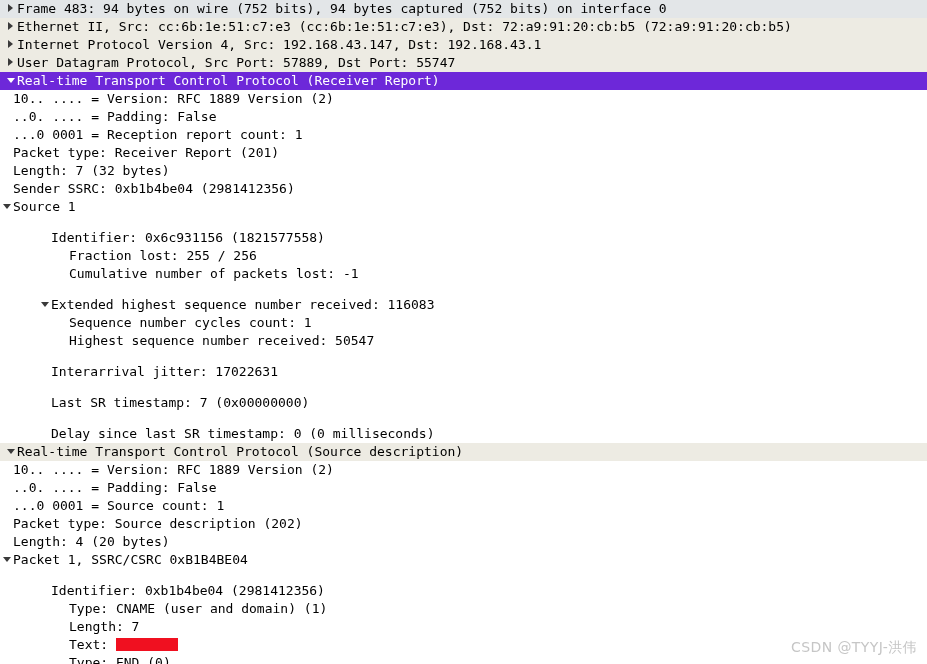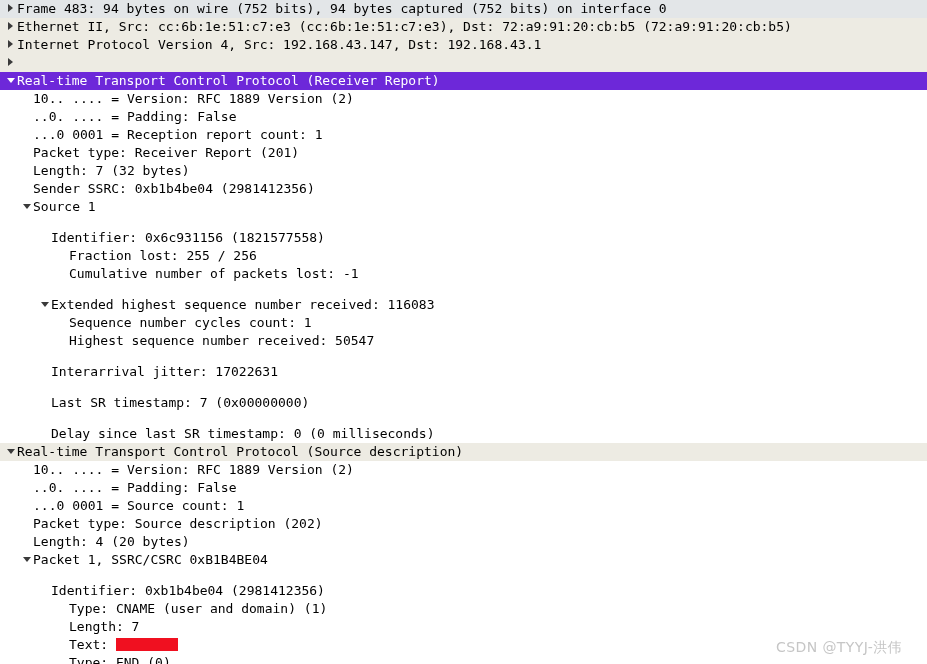--- a/index.html
+++ b/index.html
@@ -72,52 +72,52 @@
   }
 
   .label {
     display: inline-block;
     vertical-align: top;
     white-space: pre;
   }
 
   
   .ind0 { padding-left: 4px; }
-  .ind1 { padding-left: 20px; }
+  .ind1 { }
   .ind2 { padding-left: 38px; margin-top: 13px; }
   .ind3 { padding-left: 56px; }
 
   .redaction {
     display: inline-block;
     background: #f01020;
     width: 62px;
     height: 13px;
     vertical-align: -2px;
     margin-left: 0px;
   }
 
   #watermark {
     position: absolute;
-    right: 25px;
+    right: 10px;
     bottom: 7px;
     font-family: "DejaVu Sans", "Liberation Sans", sans-serif;
     font-size: 14px;
     color: #c6c6c6;
     letter-spacing: 0.4px;
     user-select: none;
   }
 </style>
 </head>
 <body>
 
 <div id="tree">
     <div class="row bg-gray ind0"><span class="tw"><span class="tri-r"></span></span><span class="label">Frame 483: 94 bytes on wire (752 bits), 94 bytes captured (752 bits) on interface 0</span></div>
     <div class="row bg-beige ind0"><span class="tw"><span class="tri-r"></span></span><span class="label">Ethernet II, Src: cc:6b:1e:51:c7:e3 (cc:6b:1e:51:c7:e3), Dst: 72:a9:91:20:cb:b5 (72:a9:91:20:cb:b5)</span></div>
     <div class="row bg-beige ind0"><span class="tw"><span class="tri-r"></span></span><span class="label">Internet Protocol Version 4, Src: 192.168.43.147, Dst: 192.168.43.1</span></div>
-    <div class="row bg-beige ind0"><span class="tw"><span class="tri-r"></span></span></div>
+    <div class="row bg-beige ind0"><span class="tw"><span class="tri-r"></span></span><span class="label">User Datagram Protocol, Src Port: 57889, Dst Port: 55747</span></div>
     <div class="row bg-sel ind0"><span class="tw"><span class="tri-d"></span></span><span class="label">Real-time Transport Control Protocol (Receiver Report)</span></div>
     <div class="row bg-white ind1"><span class="tw none"></span><span class="label">10.. .... = Version: RFC 1889 Version (2)</span></div>
     <div class="row bg-white ind1"><span class="tw none"></span><span class="label">..0. .... = Padding: False</span></div>
     <div class="row bg-white ind1"><span class="tw none"></span><span class="label">...0 0001 = Reception report count: 1</span></div>
     <div class="row bg-white ind1"><span class="tw none"></span><span class="label">Packet type: Receiver Report (201)</span></div>
     <div class="row bg-white ind1"><span class="tw none"></span><span class="label">Length: 7 (32 bytes)</span></div>
     <div class="row bg-white ind1"><span class="tw none"></span><span class="label">Sender SSRC: 0xb1b4be04 (2981412356)</span></div>
     <div class="row bg-white ind1"><span class="tw"><span class="tri-d"></span></span><span class="label">Source 1</span></div>
     <div class="row bg-white ind2"><span class="tw none"></span><span class="label">Identifier: 0x6c931156 (1821577558)</span></div>
     <div class="row bg-white ind3"><span class="tw none"></span><span class="label">Fraction lost: 255 / 256</span></div>

